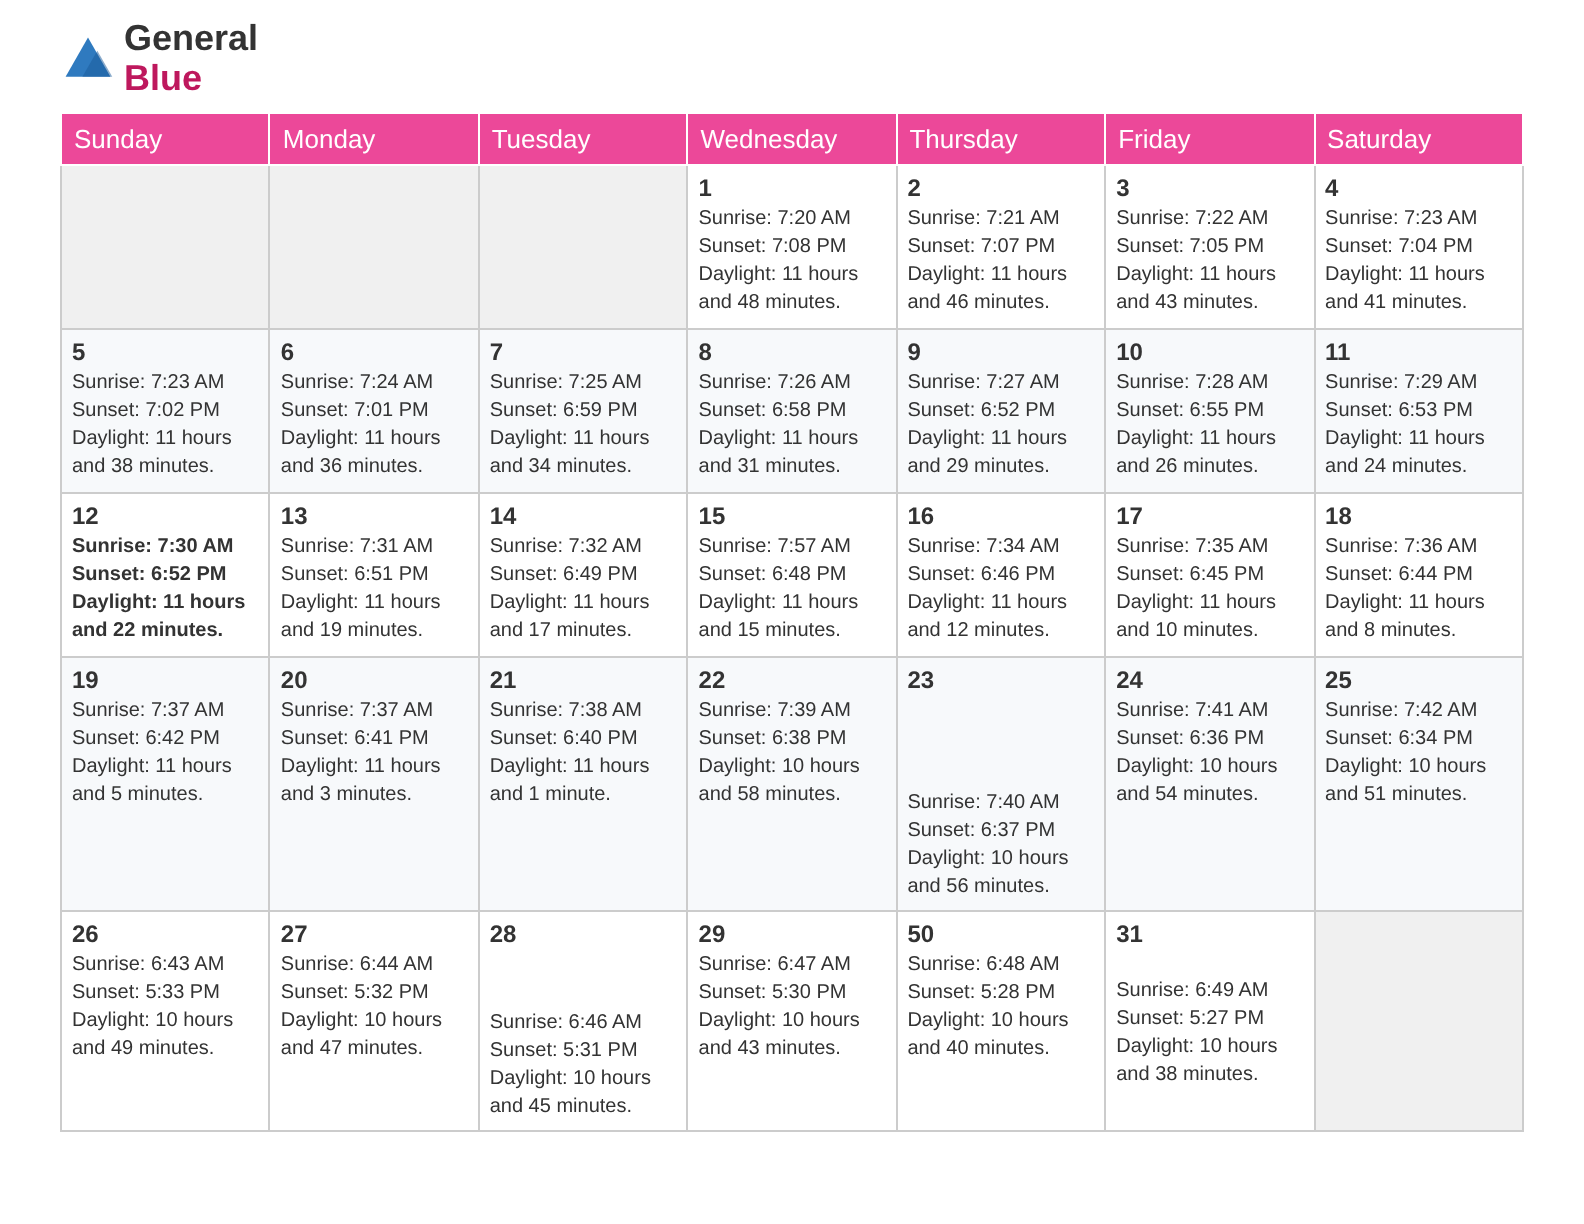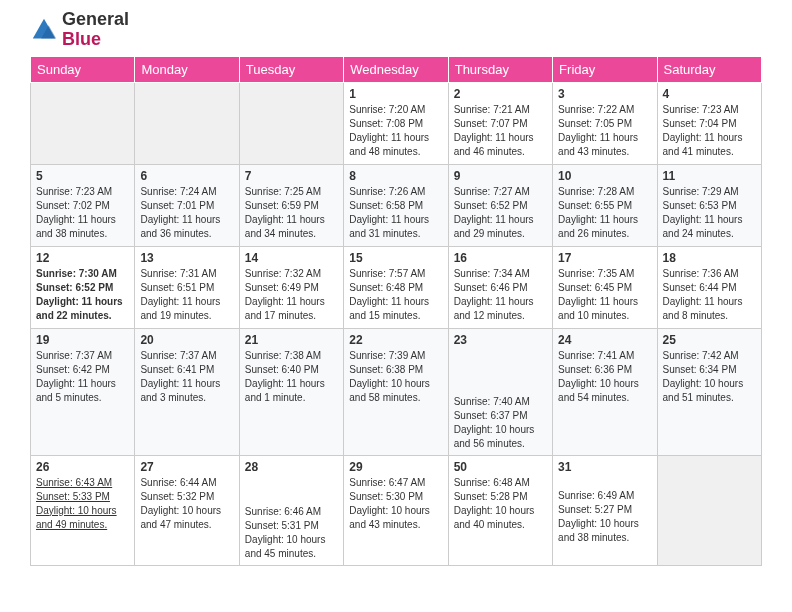--- a/index.html
+++ b/index.html
@@ -307,21 +307,21 @@
             <span class="day-number">25</span>
             <div class="day-info" style="white-space: pre-line;">Sunrise: 7:42 AM
 Sunset: 6:34 PM
 Daylight: 10 hours
 and 51 minutes.</div>
           </td>
         </tr>
         <tr>
           <td>
             <span class="day-number">26</span>
-            <div class="day-info" style="white-space: pre-line; text-decoration: underline;">Sunrise: 6:43 AM
+            <div class="day-info" style="white-space: pre-line;">Sunrise: 6:43 AM
 Sunset: 5:33 PM
 Daylight: 10 hours
 and 49 minutes.</div>
           </td>
           <td>
             <span class="day-number">27</span>
             <div class="day-info" style="white-space: pre-line;">Sunrise: 6:44 AM
 Sunset: 5:32 PM
 Daylight: 10 hours
 and 47 minutes.</div>

